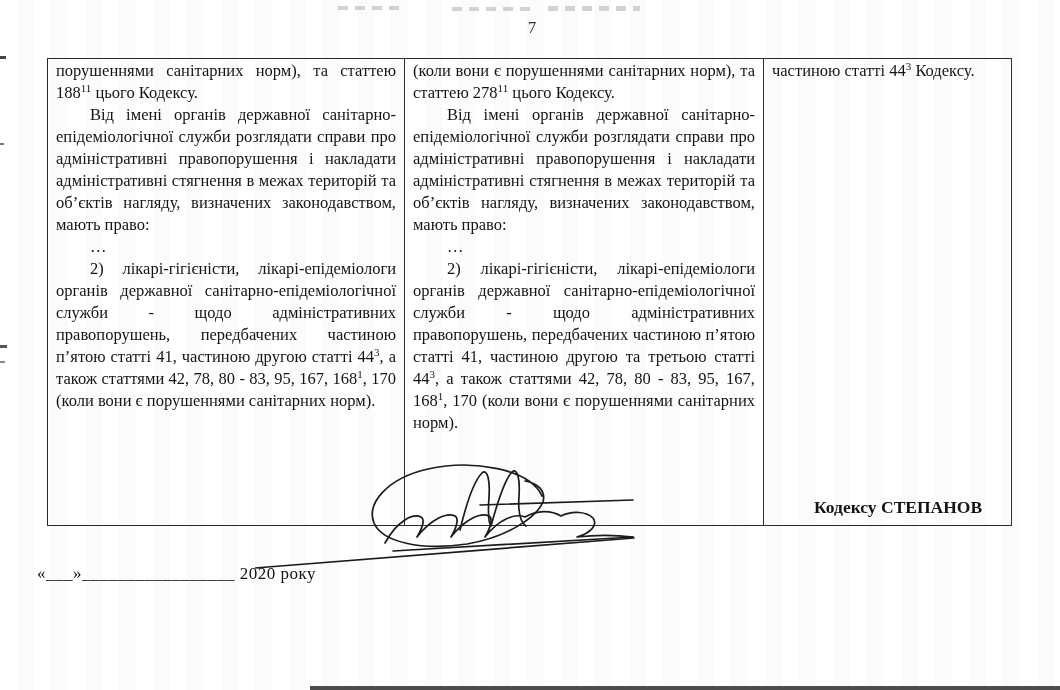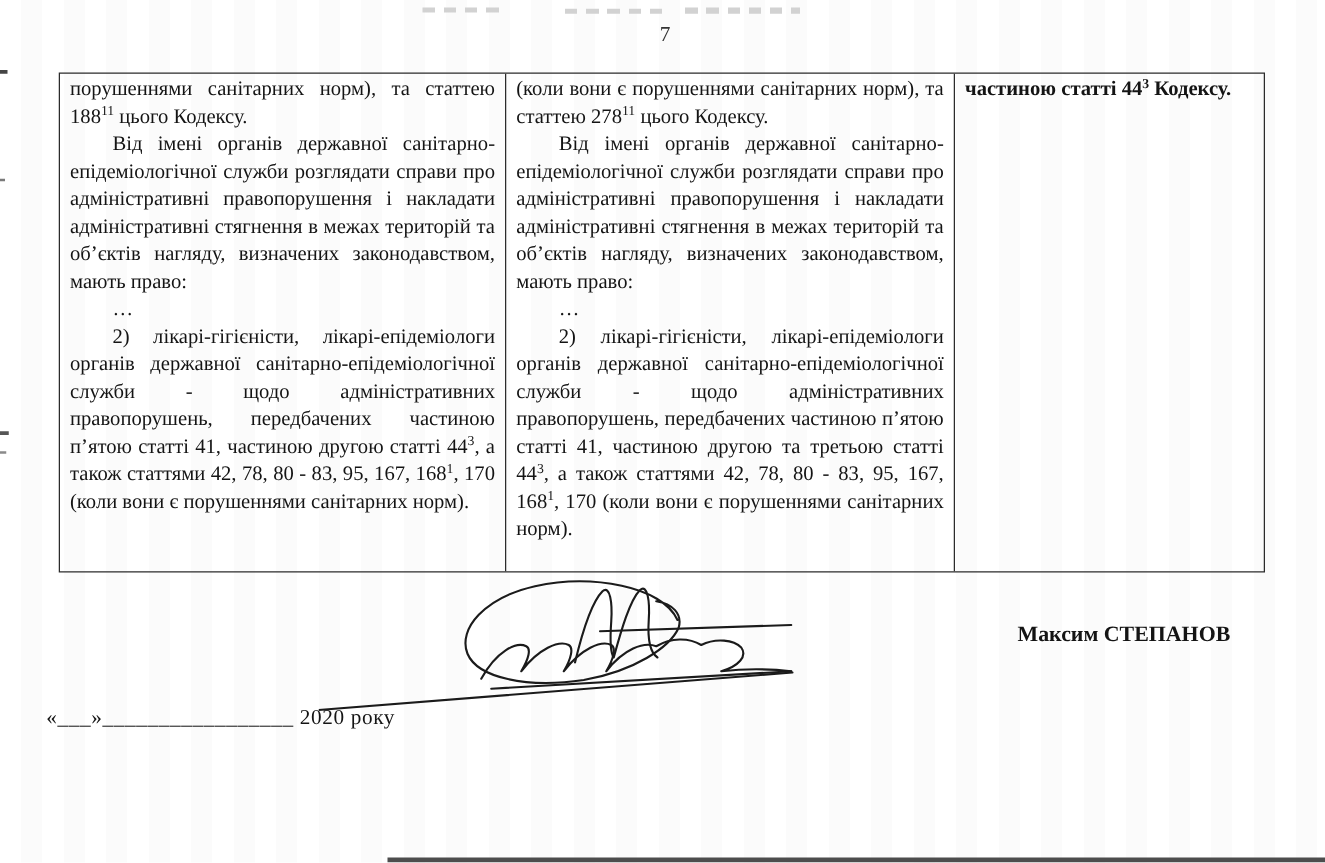--- a/index.html
+++ b/index.html
@@ -12,31 +12,31 @@
   .page{
     position:relative;width:1060px;height:690px;overflow:hidden;
     background:repeating-linear-gradient(90deg,#ffffff 0 17px,#fbfbfb 17px 34px);
   }
   .pageno{
     position:absolute;left:520px;top:18px;width:24px;
     font-size:17px;text-align:center;color:#333;
   }
   
   .doc-table{
-    position:absolute;left:47px;top:58px;width:965px;height:400px;
+    position:absolute;left:47px;top:58px;width:965px;height:468px;
     display:flex;border:1.5px solid #2b2b2b;box-sizing:border-box;
     background:transparent;
   }
   .cell{
     box-sizing:border-box;padding:1px 8px 2px 8px;overflow:hidden;
     font-size:16.5px;line-height:22px;
   }
   .cell.c1{width:357px;border-right:1.5px solid #2b2b2b;}
   .cell.c2{width:359px;border-right:1.5px solid #2b2b2b;}
-  .cell.c3{flex:1;font-weight:bold;}
+  .cell.c3{flex:1;}
   .cell p{margin:0;text-align:justify;}
   .cell p.ind{text-indent:34px;}
   .cell p.dots{text-align:left;}
   .cell.c3 p{text-align:left;}
   .b{font-weight:400;}
   sup{font-size:11px;line-height:0;vertical-align:6px;letter-spacing:0;}
   
   .minister{
     position:absolute;left:55px;top:496px;
     font-size:17.5px;font-weight:700;white-space:nowrap;
@@ -110,21 +110,21 @@
 
     <path d="M 225,50 L 378,45"></path>
 
     <path d="M 130,88 C 142,66 158,58 166,62 C 170,64 168,72 162,82 C 176,64 192,57 200,61 C 204,63 202,72 196,82 C 210,64 226,57 234,61 C 238,63 236,72 230,82 C 244,64 260,58 270,62 C 282,55 296,55 306,61 C 318,55 332,57 338,63 C 343,70 336,78 322,82 C 340,80 360,80 378,82"></path>
 
     <path d="M 378,82 L 138,96"></path>
 
     <path d="M 379,83 L 0,113"></path>
   </svg>
 
-  <div class="official-name">Максим СТЕПАНОВ</div>
+  <div class="official-name">Кодексу СТЕПАНОВ</div>
 
   <div class="dateline">«___»_________________ 2020 року</div>
 
   <div class="tick t1"></div>
   <div class="tick t2"></div>
   <div class="tick t3"></div>
   <div class="tick t4"></div>
   <div class="edge-line"></div>
 
 </div>

